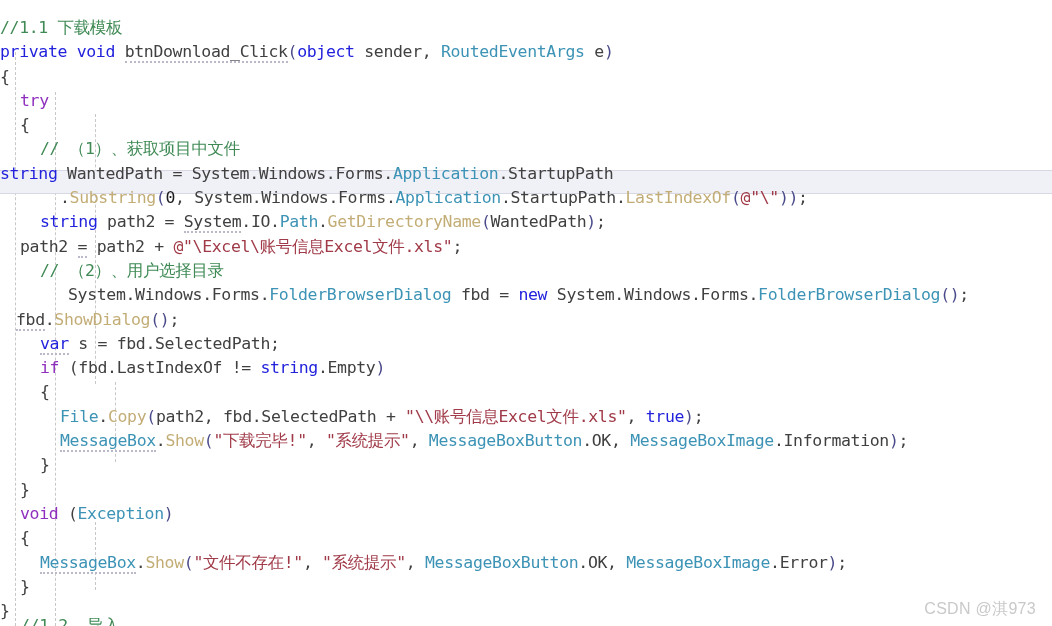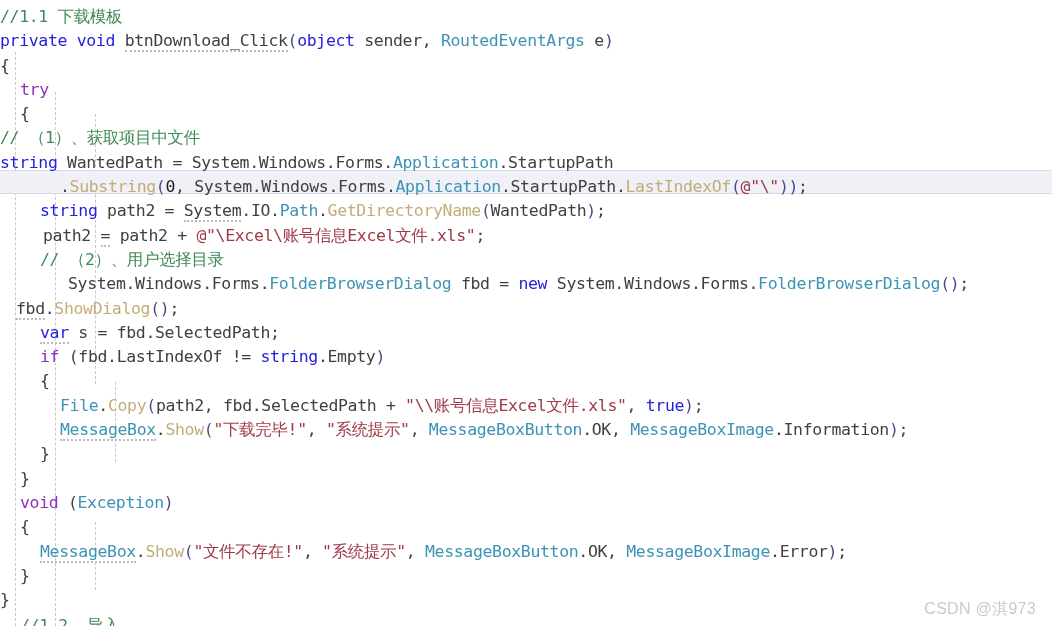--- a/index.html
+++ b/index.html
@@ -46,21 +46,21 @@
     background: #f0f0f7;
     border-top: 1px solid #d8d8e4;
     border-bottom: 1px solid #d8d8e4;
     box-sizing: border-box;
     pointer-events: none;
   }
 
   .code-layer {
     position: absolute;
     left: 0;
-    top: 5px;
+    top: 16px;
     width: 1052px;
     padding: 0;
     margin: 0;
   }
 
   .code-line {
     position: relative;
     height: 24.3px;
     line-height: 24.3px;
     white-space: pre;
@@ -126,25 +126,25 @@
   <div class="indent-guide g5"></div>
 
   <div class="line-highlight" id="lineHighlight" style="top: 170.1px; height: 24.3px;"></div>
 
   <div class="code-layer" id="codeLayer">
       <div class="code-line" style="padding-left: 0px;"><span class="t-cmt">//1.1 下载模板</span></div>
       <div class="code-line" style="padding-left: 0px;"><span class="t-kw">private</span><span class="t-plain"> </span><span class="t-kw">void</span><span class="t-plain"> </span><span class="t-plain squig">btnDownload_Click</span><span class="t-punct">(</span><span class="t-kw">object</span><span class="t-plain"> sender, </span><span class="t-type">RoutedEventArgs</span><span class="t-plain"> e</span><span class="t-punct">)</span></div>
       <div class="code-line" style="padding-left: 0px;"><span class="t-plain">{</span></div>
       <div class="code-line" style="padding-left: 20px;"><span class="t-ctl">try</span></div>
       <div class="code-line" style="padding-left: 20px;"><span class="t-plain">{</span></div>
-      <div class="code-line" style=""><span class="t-cmt">// （1）、获取项目中文件</span></div>
+      <div class="code-line" style="padding-left: 40px;"><span class="t-cmt">// （1）、获取项目中文件</span></div>
       <div class="code-line" style=""><span class="t-kw">string</span><span class="t-plain"> WantedPath = System.Windows.Forms.</span><span class="t-type">Application</span><span class="t-plain">.StartupPath</span></div>
       <div class="code-line" style="padding-left: 60px;"><span class="t-plain">.</span><span class="t-meth">Substring</span><span class="t-punct">(</span><span class="t-num">0</span><span class="t-plain">, System.Windows.Forms.</span><span class="t-type">Application</span><span class="t-plain">.StartupPath.</span><span class="t-meth">LastIndexOf</span><span class="t-punct">(</span><span class="t-str">@"\"</span><span class="t-punct">))</span><span class="t-plain">;</span></div>
       <div class="code-line" style="padding-left: 40px;"><span class="t-kw">string</span><span class="t-plain"> path2 = </span><span class="t-plain squig">System</span><span class="t-plain">.IO.</span><span class="t-type">Path</span><span class="t-plain">.</span><span class="t-meth">GetDirectoryName</span><span class="t-punct">(</span><span class="t-plain">WantedPath</span><span class="t-punct">)</span><span class="t-plain">;</span></div>
-      <div class="code-line" style="padding-left: 20px; margin-left: 23px;"><span class="t-plain">path2 </span><span class="t-plain squig">=</span><span class="t-plain"> path2 + </span><span class="t-str">@"\Excel\账号信息Excel文件.xls"</span><span class="t-plain">;</span></div>
+      <div class="code-line" style="padding-left: 20px;"><span class="t-plain">path2 </span><span class="t-plain squig">=</span><span class="t-plain"> path2 + </span><span class="t-str">@"\Excel\账号信息Excel文件.xls"</span><span class="t-plain">;</span></div>
       <div class="code-line" style="padding-left: 40px;"><span class="t-cmt">// （2）、用户选择目录</span></div>
       <div class="code-line" style="padding-left: 40px; margin-left: 28px;"><span class="t-plain">System.Windows.Forms.</span><span class="t-type">FolderBrowserDialog</span><span class="t-plain"> fbd = </span><span class="t-kw">new</span><span class="t-plain"> System.Windows.Forms.</span><span class="t-type">FolderBrowserDialog</span><span class="t-punct">()</span><span class="t-plain">;</span></div>
       <div class="code-line" style="padding-left: 16px;"><span class="t-plain squig">fbd</span><span class="t-plain">.</span><span class="t-meth">ShowDialog</span><span class="t-punct">()</span><span class="t-plain">;</span></div>
       <div class="code-line" style="padding-left: 40px;"><span class="t-kw squig">var</span><span class="t-plain"> s = fbd.SelectedPath;</span></div>
       <div class="code-line" style="padding-left: 40px;"><span class="t-ctl">if</span><span class="t-plain"> (fbd.LastIndexOf != </span><span class="t-kw">string</span><span class="t-plain">.Empty</span><span class="t-punct">)</span></div>
       <div class="code-line" style="padding-left: 40px;"><span class="t-plain">{</span></div>
       <div class="code-line" style="padding-left: 60px;"><span class="t-type">File</span><span class="t-plain">.</span><span class="t-meth">Copy</span><span class="t-punct">(</span><span class="t-plain">path2, fbd.SelectedPath + </span><span class="t-str">"\\账号信息Excel文件.xls"</span><span class="t-plain">, </span><span class="t-kw">true</span><span class="t-punct">)</span><span class="t-plain">;</span></div>
       <div class="code-line" style="padding-left: 60px;"><span class="t-type squig">MessageBox</span><span class="t-plain">.</span><span class="t-meth">Show</span><span class="t-punct">(</span><span class="t-str">"下载完毕!"</span><span class="t-plain">, </span><span class="t-str">"系统提示"</span><span class="t-plain">, </span><span class="t-type">MessageBoxButton</span><span class="t-plain">.OK, </span><span class="t-type">MessageBoxImage</span><span class="t-plain">.Information</span><span class="t-punct">)</span><span class="t-plain">;</span></div>
       <div class="code-line" style="padding-left: 40px;"><span class="t-plain">}</span></div>
       <div class="code-line" style="padding-left: 20px;"><span class="t-plain">}</span></div>

